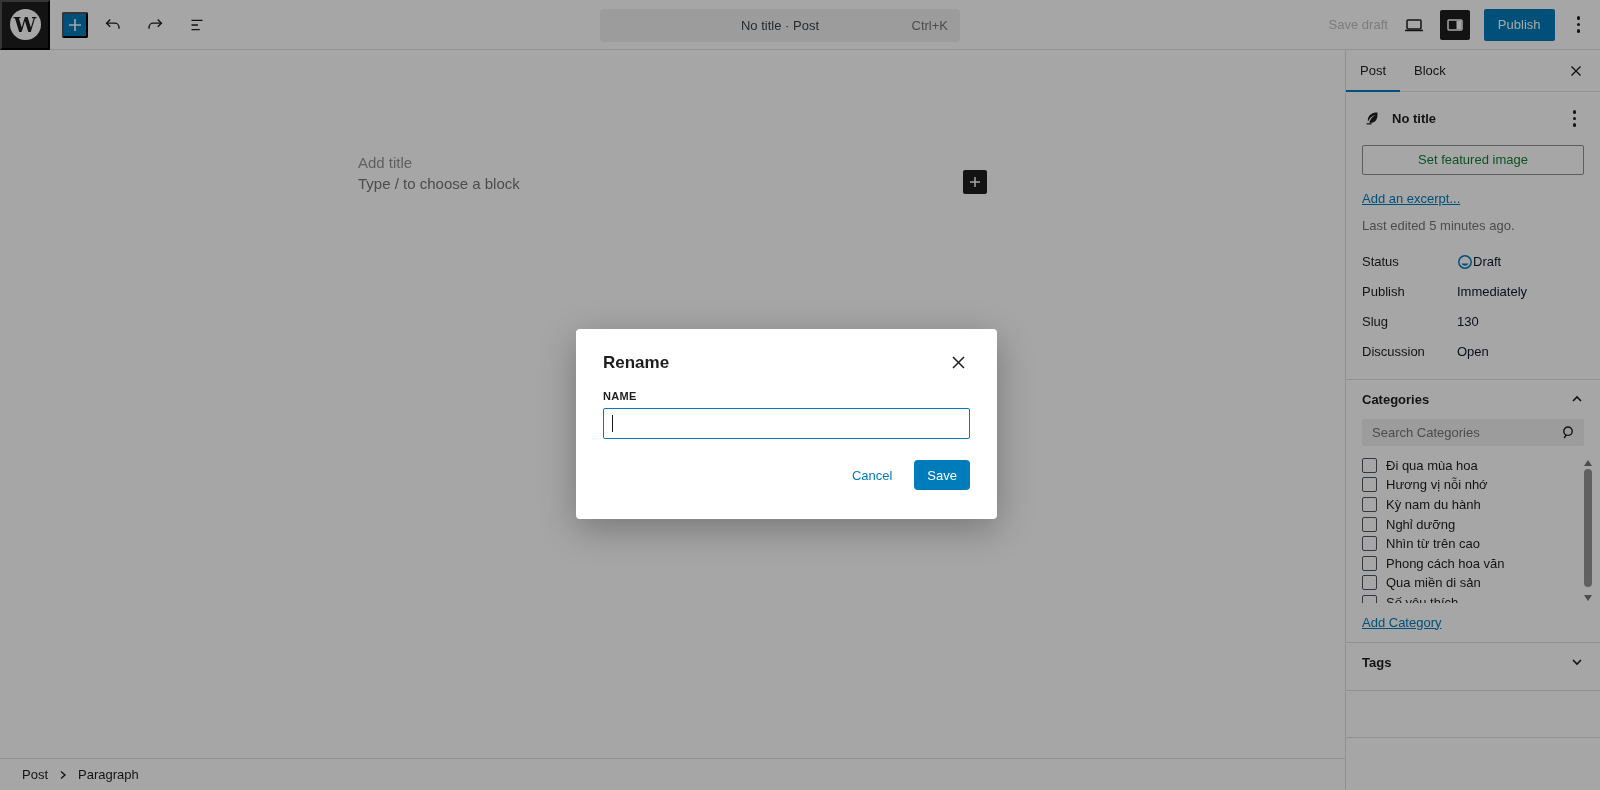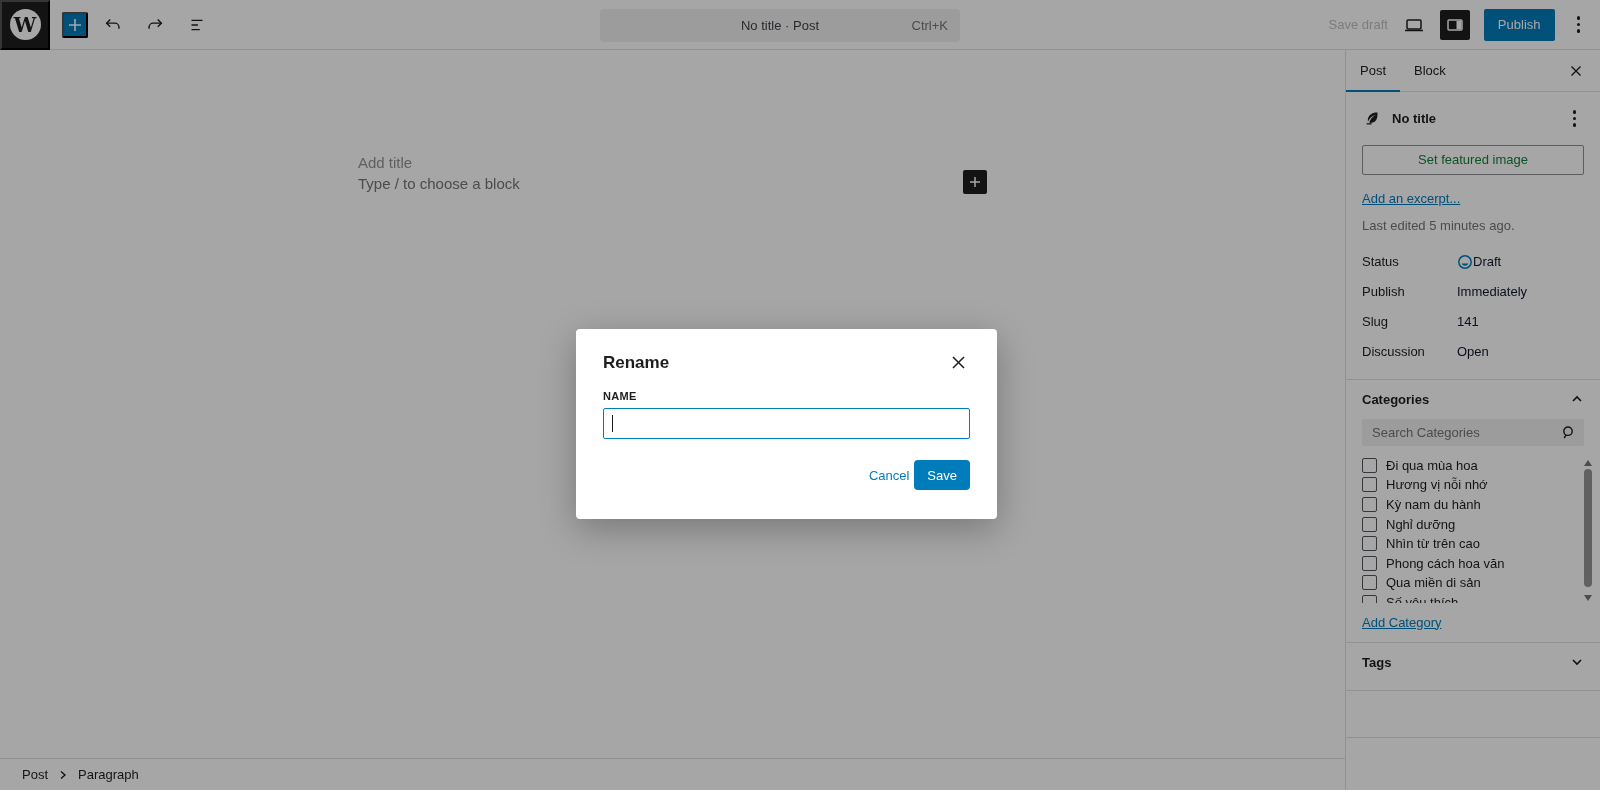--- a/index.html
+++ b/index.html
@@ -72,21 +72,21 @@
 
   
   .overlay { position:absolute; inset:0; background:rgba(0,0,0,0.35); z-index:500; }
   .modal { position:absolute; left:576px; top:293px; width:421px; height:190px; background:#fff; border-radius:4px; box-shadow:0 10px 36px rgba(0,0,0,0.28); z-index:600; padding:22px 27px;margin-top:36px; }
   .modal-head { display:flex; align-items:center; justify-content:space-between; }
   .modal-title { font-size:17px; font-weight:bold; color:#1e1e1e; }
   .modal-close { background:none; border:none; display:flex; padding:2px; }
   .field-label { margin-top:16px; font-size:11px; font-weight:bold; text-transform:uppercase; color:#1e1e1e; letter-spacing:0.3px; }
   .fake-input { margin-top:6px; height:31px; border:1.5px solid #007cba; border-radius:2px; display:flex; align-items:center; padding-left:8px; background:#fff; }
   .caret { width:1px; height:17px; background:#1e1e1e; }
-  .modal-actions { display:flex; justify-content:flex-end; align-items:center; gap:5px; margin-top:21px; }
+  .modal-actions { display:flex; justify-content:flex-end; align-items:center; gap:22px; margin-top:21px; }
   .cancel-btn { background:none; border:none; color:#007cba; font-size:13px; }
   .save-btn { background:#007cba; color:#fff; border:none; border-radius:4px; height:30px; padding:0 13px; font-size:13px; }
 
   svg { display:block; }
 </style>
 </head>
 <body>
 
 <div class="toolbar">
   <button class="wp-logo-btn">
@@ -221,21 +221,21 @@
         </span>
         <span>Draft</span>
       </button>
     </div>
     <div class="meta-row">
       <span class="meta-label">Publish</span>
       <button class="meta-value">Immediately</button>
     </div>
     <div class="meta-row">
       <span class="meta-label">Slug</span>
-      <button class="meta-value">141</button>
+      <button class="meta-value">130</button>
     </div>
     <div class="meta-row">
       <span class="meta-label">Discussion</span>
       <button class="meta-value">Open</button>
     </div>
   </div>
 
   <div class="divider"></div>
 
   <button class="panel-header">

